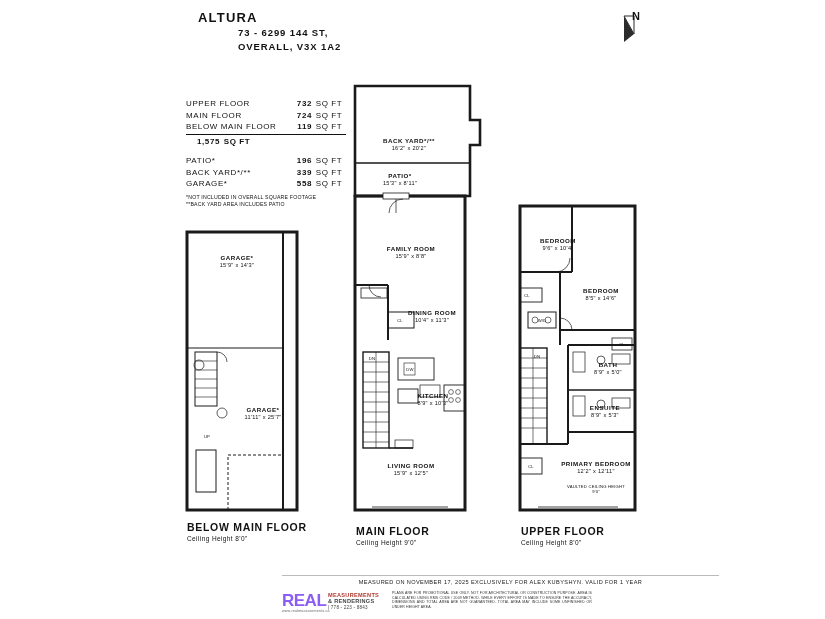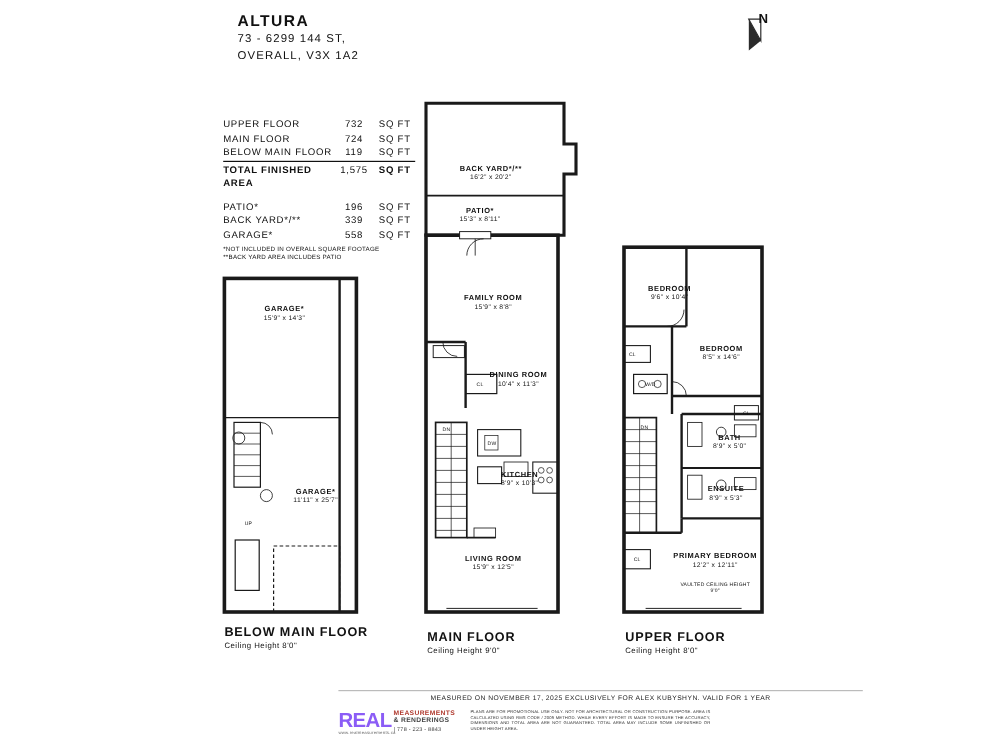--- a/index.html
+++ b/index.html
@@ -13,39 +13,39 @@
   }
   .page { position:absolute; left:0; top:0; width:825px; height:619px; }
 
   
   .title-block { position:absolute; left:198px; top:10px; }
   .title {
     font-size:13px; font-weight:bold; letter-spacing:1.2px;
     color:#111; line-height:15px;
   }
   .addr {
-    font-size:9.5px; font-weight:normal; letter-spacing:0.9px;
-    color:#111; line-height:12px; margin-top:2px;
+    font-size:9.5px; font-weight:bold; letter-spacing:0.9px;
+    color:#111; line-height:12px; margin-top:2px;margin-left:40px;
   }
 
   
   .north { position:absolute; left:612px; top:12px; width:34px; height:34px; }
   .north .n-letter {
     position:absolute; left:20px; top:-2px;
     font-size:11px; font-weight:bold; color:#111;
   }
 
   
   .legend { position:absolute; left:186px; top:98px; width:160px; }
   .legend-row {
     display:flex; font-size:8px; letter-spacing:0.6px;
     line-height:11.5px; color:#111;
   }
   .legend-row .lbl { flex:1; }
-  .legend-row .val { width:34px; text-align:center; font-weight:normal; }
+  .legend-row .val { width:34px; text-align:right; font-weight:bold; }
   .legend-row .unit { width:34px; text-align:center; }
   .legend-row.total { font-weight:bold; border-top:1px solid #111; padding-top:1px; margin-top:1px;}
   .legend-gap { height:8px; }
   .legend-note { font-size:5.2px; line-height:7px; letter-spacing:0.2px; color:#111; margin-top:4px;}
 
   
   svg.plan { position:absolute; left:0; top:0; width:825px; height:619px; }
 
   
   .floor-cap { position:absolute; }
@@ -110,21 +110,20 @@
         <span class="lbl">MAIN FLOOR</span>
         <span class="val">724</span>
         <span class="unit">SQ FT</span>
       </div>
     <div class="legend-row">
         <span class="lbl">BELOW MAIN FLOOR</span>
         <span class="val">119</span>
         <span class="unit">SQ FT</span>
       </div>
     <div class="legend-row total">
-        <span class="lbl">TOTAL FINISHED AREA</span>
         <span class="val">1,575</span>
         <span class="unit">SQ FT</span>
       </div>
 
     <div class="legend-gap"></div>
 
     <div class="legend-row">
         <span class="lbl">PATIO*</span>
         <span class="val">196</span>
         <span class="unit">SQ FT</span>

